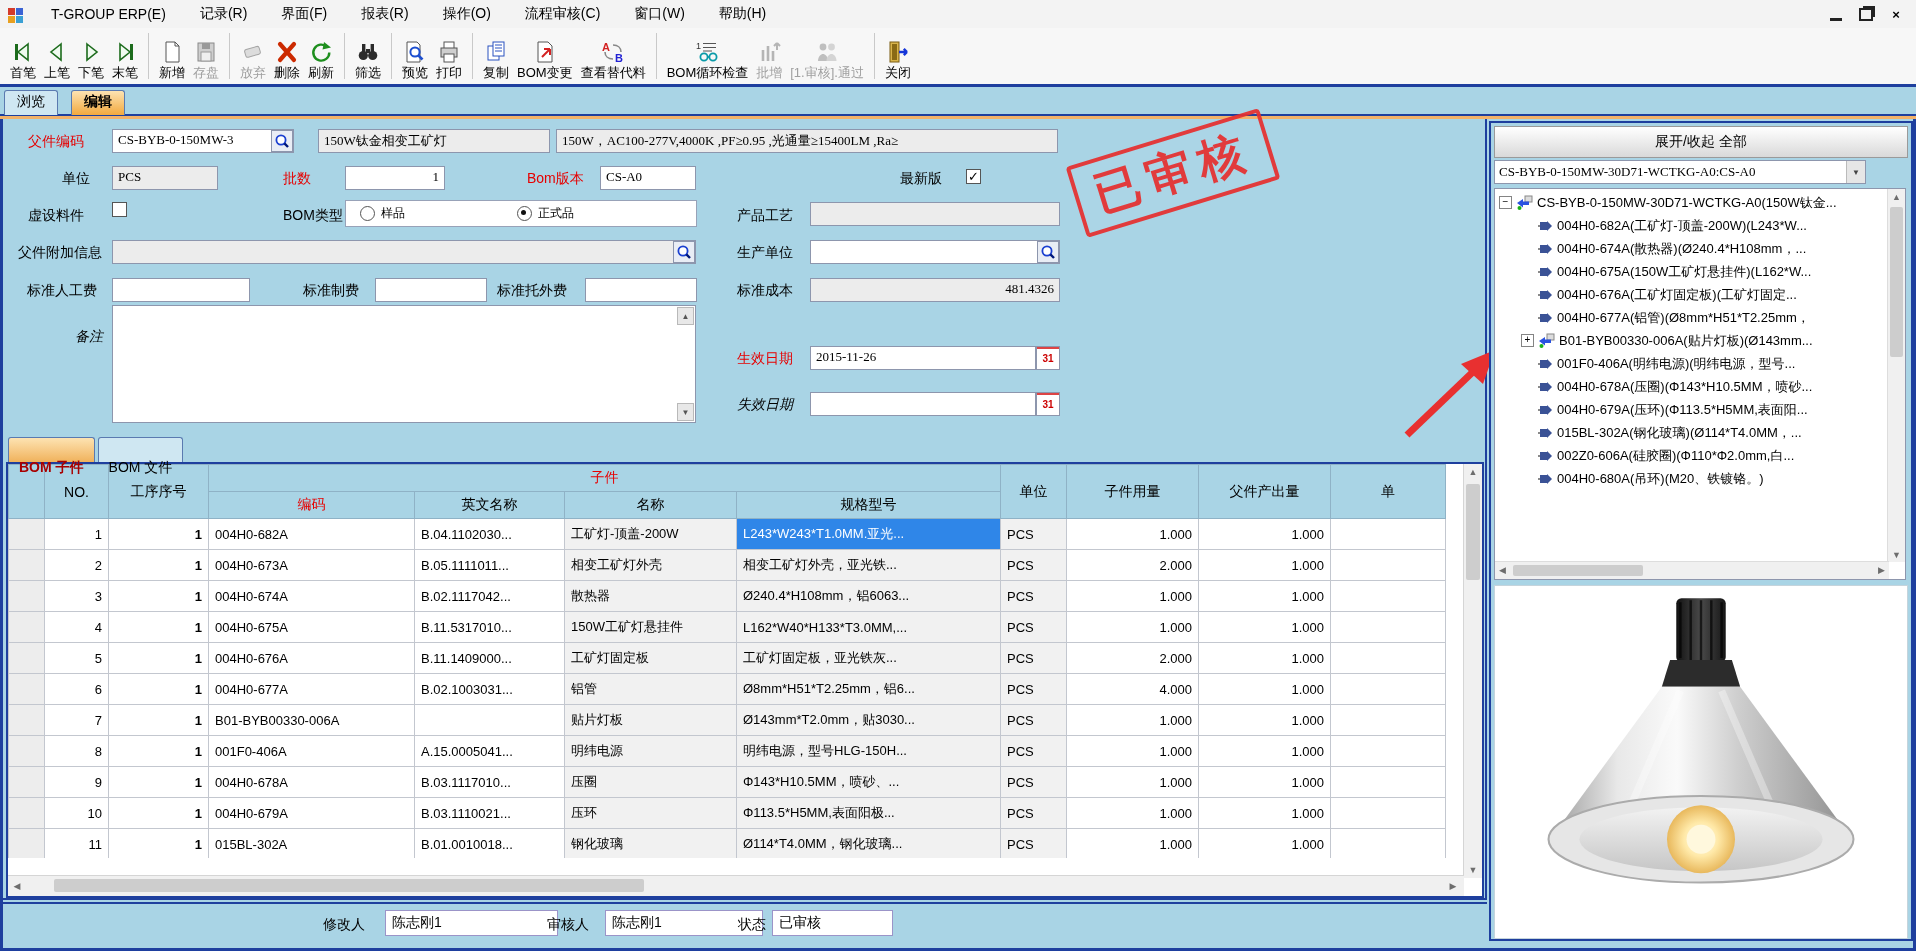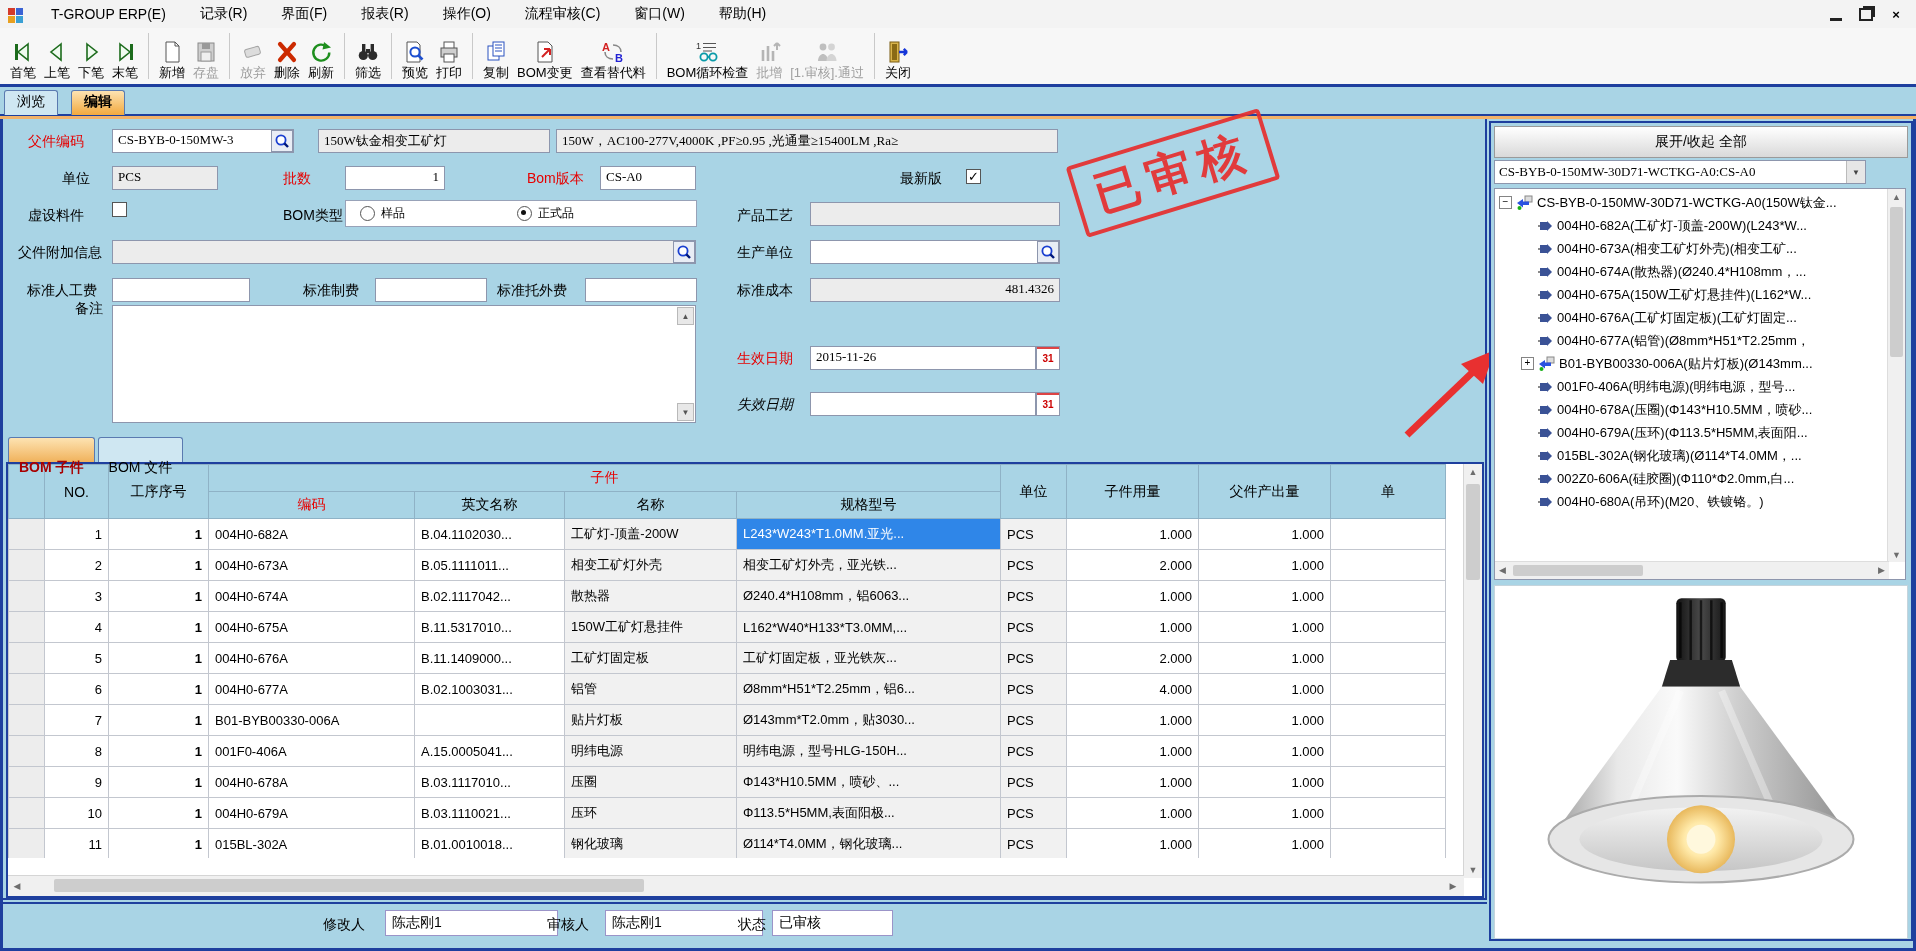--- a/index.html
+++ b/index.html
@@ -390,21 +390,21 @@
 
 <span class="flabel" style="left:27px;top:282px;">标准人工费</span>
 <div class="fld" style="left:112px;top:278px;width:138px;"></div>
 <span class="flabel" style="left:303px;top:282px;">标准制费</span>
 <div class="fld" style="left:375px;top:278px;width:112px;"></div>
 <span class="flabel" style="left:497px;top:282px;font-family:Liberation Serif, serif;">标准托外费</span>
 <div class="fld" style="left:585px;top:278px;width:112px;"></div>
 <span class="flabel" style="left:737px;top:282px;">标准成本</span>
 <div class="fld ro num" style="left:810px;top:278px;width:250px;">481.4326</div>
 
-<span class="flabel" style="left:75px;top:300px;">备注</span>
+<span class="flabel" style="left:75px;top:328px;font-style:italic;">备注</span>
 <div class="fld" style="left:112px;top:305px;width:584px;height:118px;"></div>
 <div class="remark-scroll" style="left:677px;top:307px;height:114px;">
   <div class="sbtn">▲</div>
   <div class="sbtn">▼</div>
 </div>
 
 <span class="flabel req" style="left:737px;top:350px;">生效日期</span>
 <div class="fld" style="left:810px;top:346px;width:226px;">2015-11-26</div>
 <div class="cal" style="left:1036px;top:346px;">31</div>
 <span class="flabel" style="left:737px;top:396px;font-style:italic;">失效日期</span>
@@ -649,32 +649,20 @@
     <span class="texp hidden"></span>
 
     <span class="ticn icon-pin">
             <svg width="15" height="12">
               <rect x="0" y="5" width="3" height="2" fill="#8a8a8a"></rect>
               <rect x="2" y="2" width="7" height="8" fill="#3a5296"></rect>
               <polygon points="9,1 14,6 9,11" fill="#3a5296"></polygon>
             </svg>
           </span>
     <span class="tlabel">004H0-682A(工矿灯-顶盖-200W)(L243*W...</span>
-  </div>
-        <div class="titem" style="padding-left: 24px;">
-    <span class="texp hidden"></span>
-
-    <span class="ticn icon-pin">
-            <svg width="15" height="12">
-              <rect x="0" y="5" width="3" height="2" fill="#8a8a8a"></rect>
-              <rect x="2" y="2" width="7" height="8" fill="#3a5296"></rect>
-              <polygon points="9,1 14,6 9,11" fill="#3a5296"></polygon>
-            </svg>
-          </span>
-    <span class="tlabel">004H0-673A(相变工矿灯外壳)(相变工矿...</span>
   </div>
         <div class="titem" style="padding-left: 24px;">
     <span class="texp hidden"></span>
 
     <span class="ticn icon-pin">
             <svg width="15" height="12">
               <rect x="0" y="5" width="3" height="2" fill="#8a8a8a"></rect>
               <rect x="2" y="2" width="7" height="8" fill="#3a5296"></rect>
               <polygon points="9,1 14,6 9,11" fill="#3a5296"></polygon>
             </svg>

